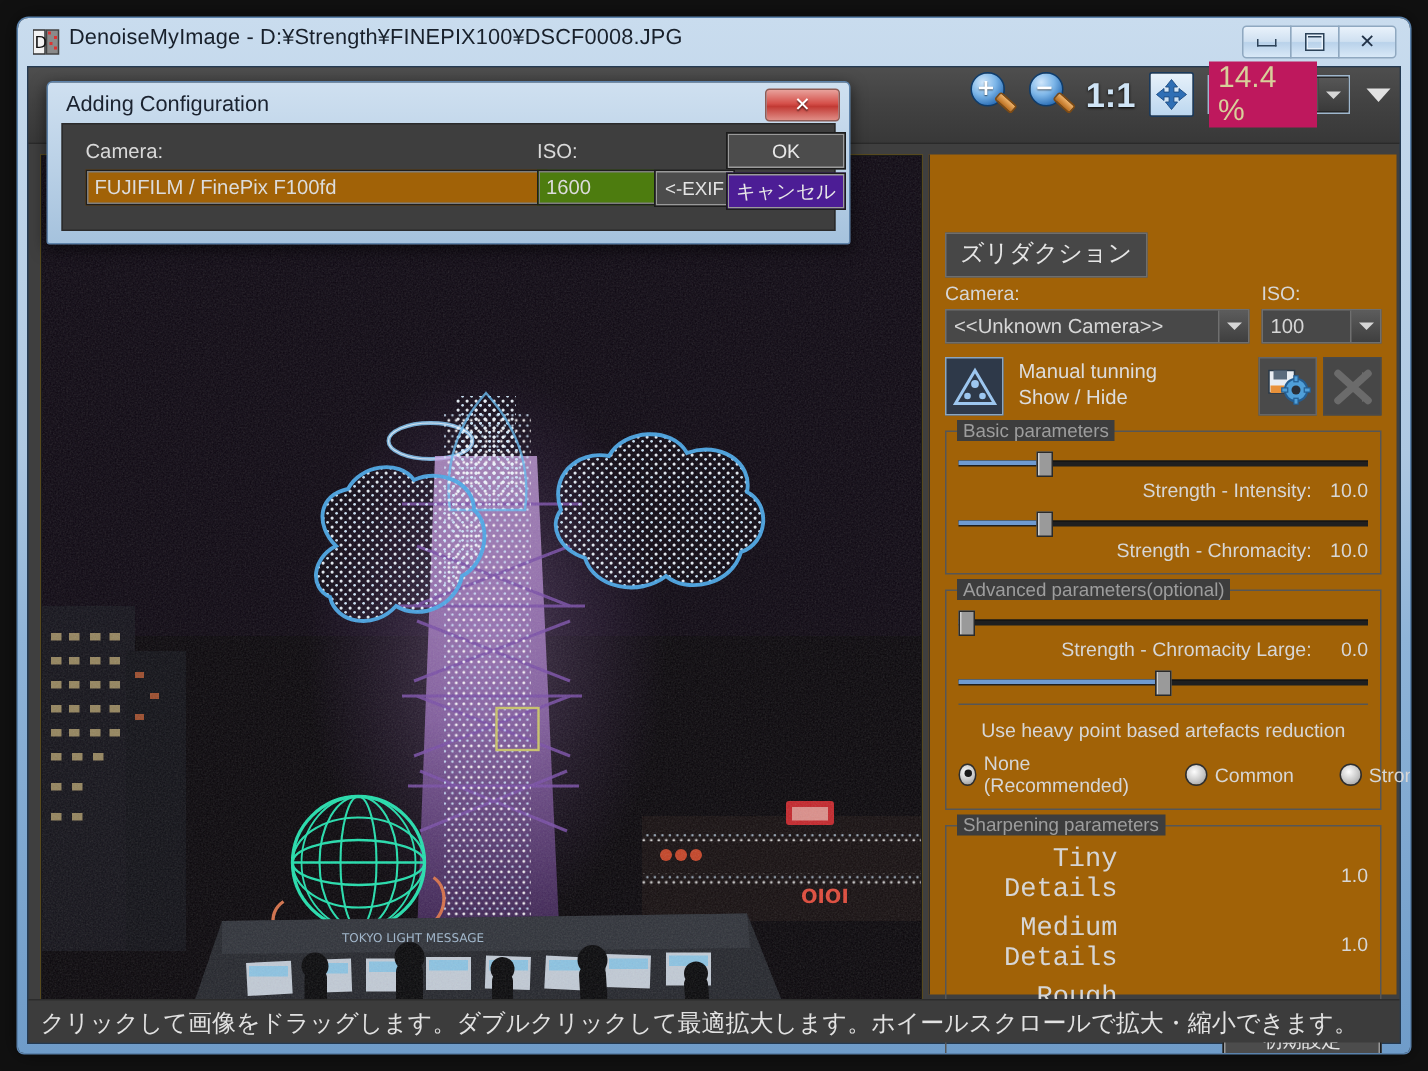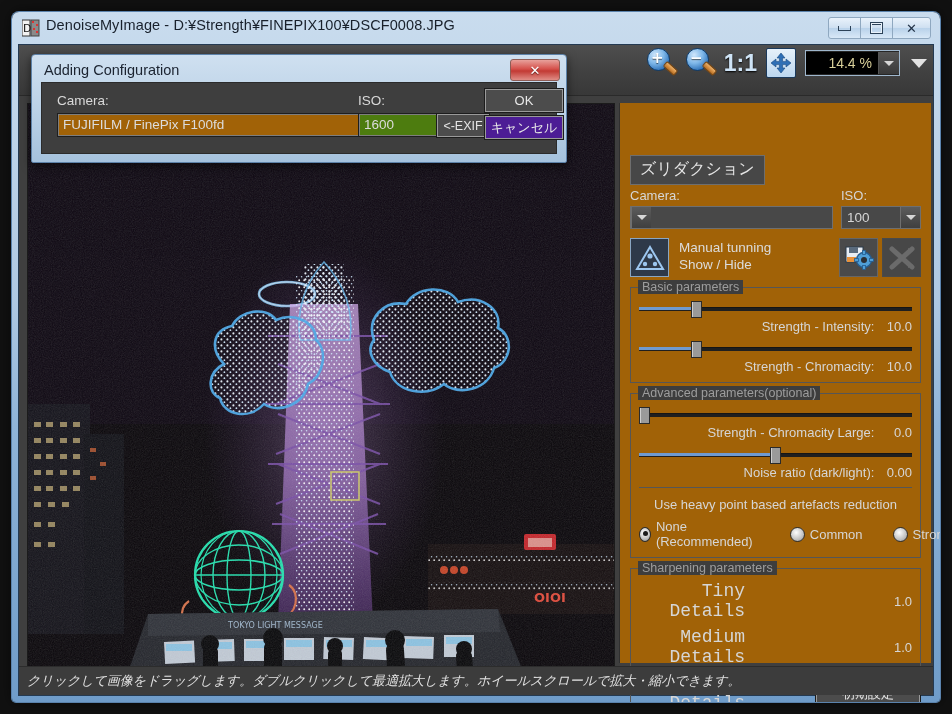--- a/index.html
+++ b/index.html
@@ -48,22 +48,22 @@
        font-size:15px;font-weight:bold;line-height:15px;text-align:center;
        text-shadow:0 1px 1px rgba(0,0,0,.6);font-family:"DejaVu Sans",sans-serif;}
   #ratio11{font-size:23px;font-weight:bold;color:#cfe4f6;letter-spacing:0px;
            text-shadow:0 1px 2px #000;font-family:"Liberation Sans",sans-serif;}
   #fitbtn{width:28px;height:28px;border:1px solid #1b3a5c;border-radius:2px;
           background:linear-gradient(180deg,#e7f1fa,#bcd7ef);
           display:flex;align-items:center;justify-content:center;}
   #fitbtn svg{display:block;}
   #zoomcombo{display:flex;align-items:center;height:24px;border:1px solid #9fb7cd;
              background:#262626;padding:0 0 0 0;}
-  #zoomval{width:60px;text-align:right;color:#d8cf9a;font-size:14px;padding:0 6px;
-           background:#000000;line-height:22px;}
+  #zoomval{width:60px;text-align:left;color:#d8cf9a;font-size:20px;padding:0 6px;
+           background:#be185d;line-height:22px;}
   #zoomarrow{width:20px;height:22px;border-left:1px solid #555;
              background:linear-gradient(180deg,#565656,#3a3a3a);
              display:flex;align-items:center;justify-content:center;}
   .caret-dn{width:0;height:0;border-left:5px solid transparent;border-right:5px solid transparent;
             border-top:5px solid #d6d6d6;}
   #tb-menu-caret{width:0;height:0;border-left:8px solid transparent;border-right:8px solid transparent;
             border-top:9px solid #e2e2e2;margin-left:2px;}
 
   
   #imgpane{position:absolute;left:8px;top:58px;width:586px;height:580px;
@@ -127,21 +127,21 @@
   .srow .num{width:38px;text-align:right;color:#d6d6d6;font-size:13px;}
 
   #defbtn{position:absolute;right:10px;top:578px;width:104px;height:23px;
           border:1px solid #1c1c1c;box-shadow:inset 0 0 0 1px #9a9a9a;
           background:#4c4c4c;color:#e4e4e4;font-size:13px;
           display:flex;align-items:center;justify-content:center;}
 
   
   #statusbar{position:absolute;left:0;right:0;bottom:0;height:28px;background:#3c3c3c;
              border-top:1px solid #2c2c2c;}
-  #statustext{position:absolute;left:8px;top:5px;color:#e2e2e2;font-size:13px;white-space:nowrap;font-style:italic;}
+  #statustext{position:absolute;left:8px;top:5px;color:#e2e2e2;font-size:16px;white-space:nowrap;}
 
   
   #dialog{position:absolute;left:19px;top:42px;width:534px;height:107px;
           background:linear-gradient(180deg,#cfe0f0 0%,#b9d0e6 55%,#a5c2dd 100%);
           border:1px solid #5d82a9;border-radius:4px 4px 2px 2px;
           box-shadow:0 3px 10px rgba(0,0,0,.55);}
   #dlg-title{position:absolute;left:12px;top:7px;font-size:14.5px;color:#1b2330;}
   #dlg-close{position:absolute;right:6px;top:4px;width:48px;height:20px;border-radius:3px;
              border:1px solid #8e5c55;
              background:linear-gradient(180deg,#e8a19b 0%,#d5504a 45%,#c23a34 55%,#e08d86 100%);
@@ -423,20 +423,21 @@
         <div id="tabstrip">
           <span id="tablabel">ズリダクション</span>
         </div>
 
         <div class="panel-body">
 
           <div style="display:flex;gap:8px;">
             <div style="flex:1;">
               <div class="lbl">Camera:</div>
               <div class="cbox" style="margin-top:3px;">
+                <span class="val">&lt;&lt;Unknown Camera&gt;&gt;</span>
                 <span class="drop">
                   <span class="caret-dn"></span>
                 </span>
               </div>
             </div>
             <div style="width:80px;">
               <div class="lbl">ISO:</div>
               <div class="cbox" style="margin-top:3px;">
                 <span class="val">100</span>
                 <span class="drop">
@@ -520,24 +521,20 @@
             <div class="rowlabel">
               <span>Strength - Chromacity Large:</span>
               <span class="num">0.0</span>
             </div>
 
             <div class="slider">
               <span class="track"></span>
               <span class="fill" style="width:49%"></span>
               <span class="knob" style="left:48%"></span>
             </div>
-            <div class="rowlabel">
-              <span>Noise ratio (dark/light):</span>
-              <span class="num">0.00</span>
-            </div>
 
             <div class="hr"></div>
 
             <div class="centered-note">Use heavy point based artefacts reduction</div>
 
             <div class="radios">
               <label class="radio" style="margin-right:34px;">
                 <span class="rdot on"></span>
                 <span>None (Recommended)</span>
               </label>

